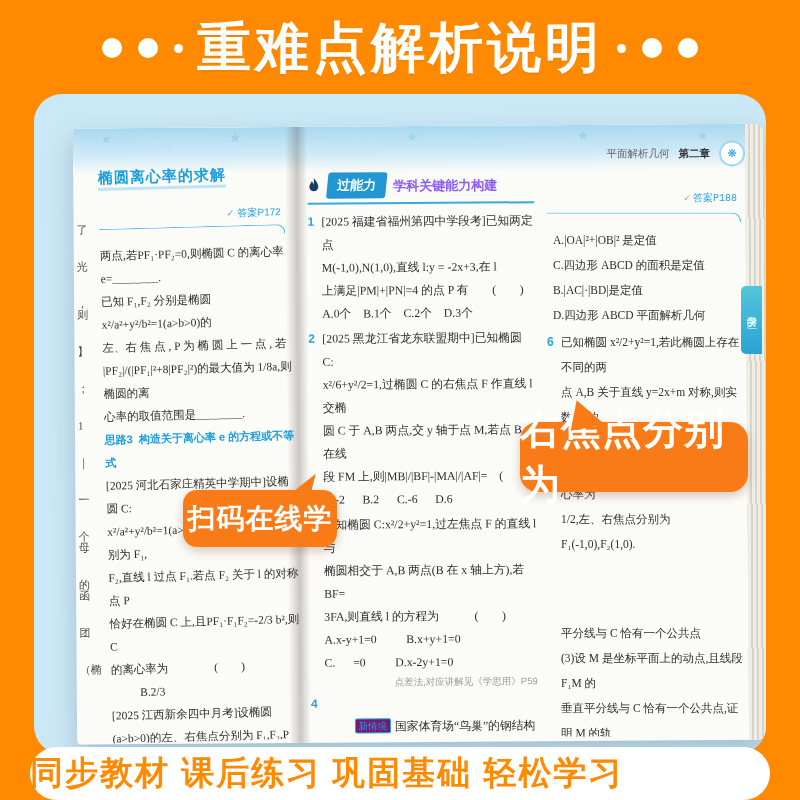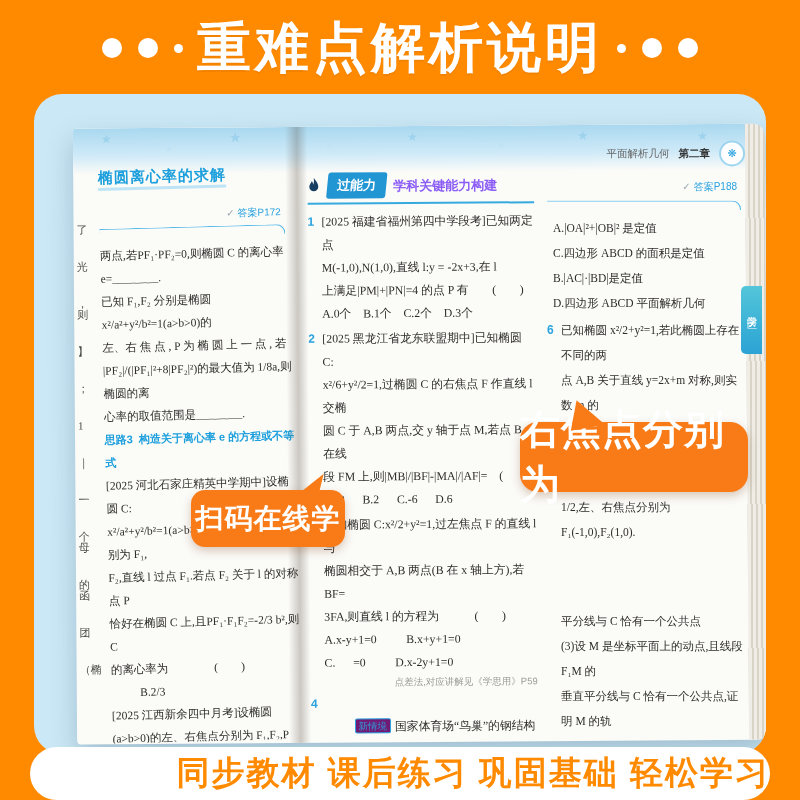--- a/index.html
+++ b/index.html
@@ -89,50 +89,50 @@
 
   
   .rightcol{position:absolute;left:472px;top:14px;width:198px;height:598px;
     overflow:hidden;font-size:11.5px;line-height:25px;transform:rotate(0.4deg);}
   .rhead{display:flex;justify-content:flex-end;align-items:center;gap:9px;
     font-family:"Liberation Sans",sans-serif;font-size:10.5px;color:#666;margin-top:2px;}
   .rhead .chap{color:#333;font-weight:bold;}
   .chapter-badge{width:22px;height:22px;border-radius:50%;background:#fff;
     border:2px solid #9ed4ee;color:#2aa3df;font-size:11px;display:flex;
     align-items:center;justify-content:center;}
-  .rightcol .ansline{margin-top:8px;}
+  .rightcol .ansline{margin-top:20px;font-family:Liberation Mono, monospace;}
   .badge-spacer{height:64px;}
 
   
   .bubble{position:absolute;background:#F97B17;color:#fff;font-weight:900;
     display:flex;align-items:center;justify-content:center;
     font-family:"Liberation Sans",sans-serif;z-index:30;
     box-shadow:0 4px 10px rgba(120,50,0,.25);}
   .bubble.scan{left:183px;top:490px;width:154px;height:57px;border-radius:14px;
-    font-size:28px;letter-spacing:1px;margin-left:8px;}
+    font-size:28px;letter-spacing:1px;}
   .bubble.scan .tail{position:absolute;right:24px;top:-19px;width:0;height:0;
     border-bottom:25px solid #F97B17;border-left:19px solid transparent;
     transform:rotate(14deg);}
   .bubble.basic{left:520px;top:422px;width:228px;height:70px;border-radius:18px;
     font-size:40px;letter-spacing:1px;}
   .bubble.basic .tail{position:absolute;left:48px;top:-23px;width:0;height:0;
     border-bottom:29px solid #F97B17;border-left:11px solid transparent;
     border-right:24px solid transparent;transform:rotate(-10deg);}
 
   
   .side-tab{position:absolute;left:741px;top:286px;width:21px;height:68px;
     background:linear-gradient(#53c6da,#2ba3d4);border-radius:5px 0 0 5px;
     color:#fff;writing-mode:vertical-rl;display:flex;align-items:center;
     justify-content:center;font-size:10px;letter-spacing:2px;z-index:20;
     font-family:"Liberation Sans",sans-serif;}
 
   
   .bottombar{position:absolute;left:30px;top:747px;width:740px;height:53px;
     background:#fff;border-radius:27px;display:flex;align-items:center;
-    justify-content:flex-end;z-index:40;}
+    justify-content:flex-start;z-index:40;}
   .bottombar span{color:#FF8A00;font-size:33px;font-weight:800;letter-spacing:2px;}
 </style>
 </head>
 <body>
 
 <header class="banner">
   <span class="dotgroup">
     <i class="dot big"></i>
     <i class="dot big"></i>
     <i class="dot small"></i>

